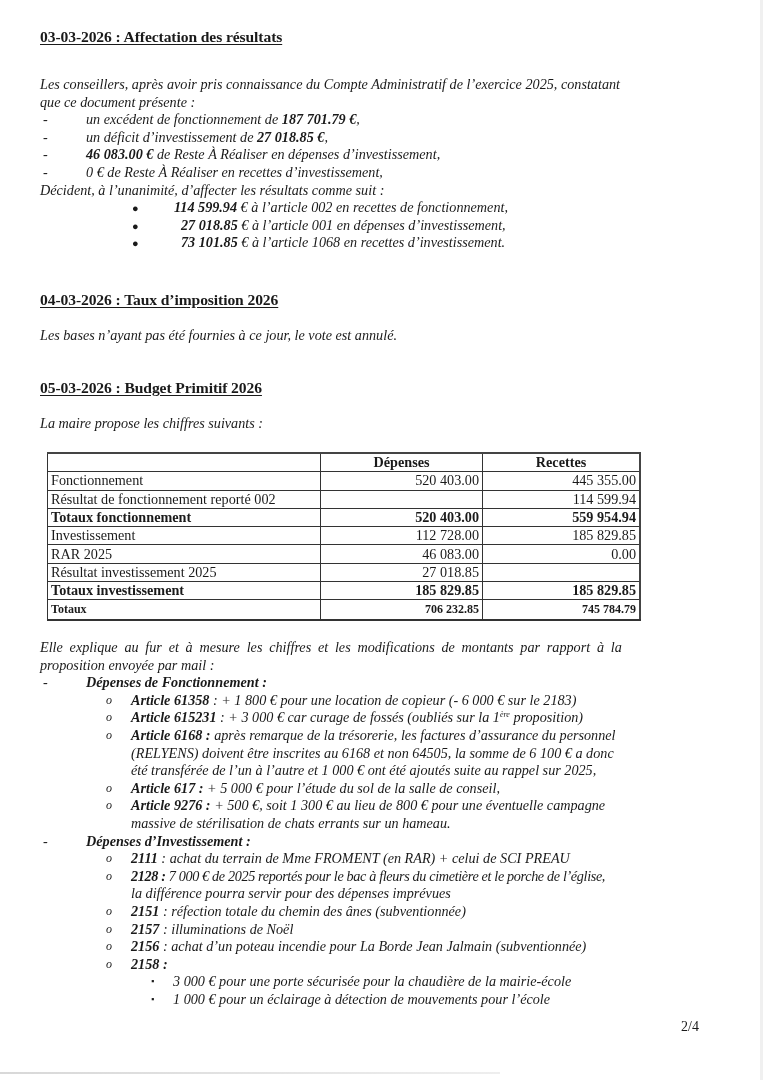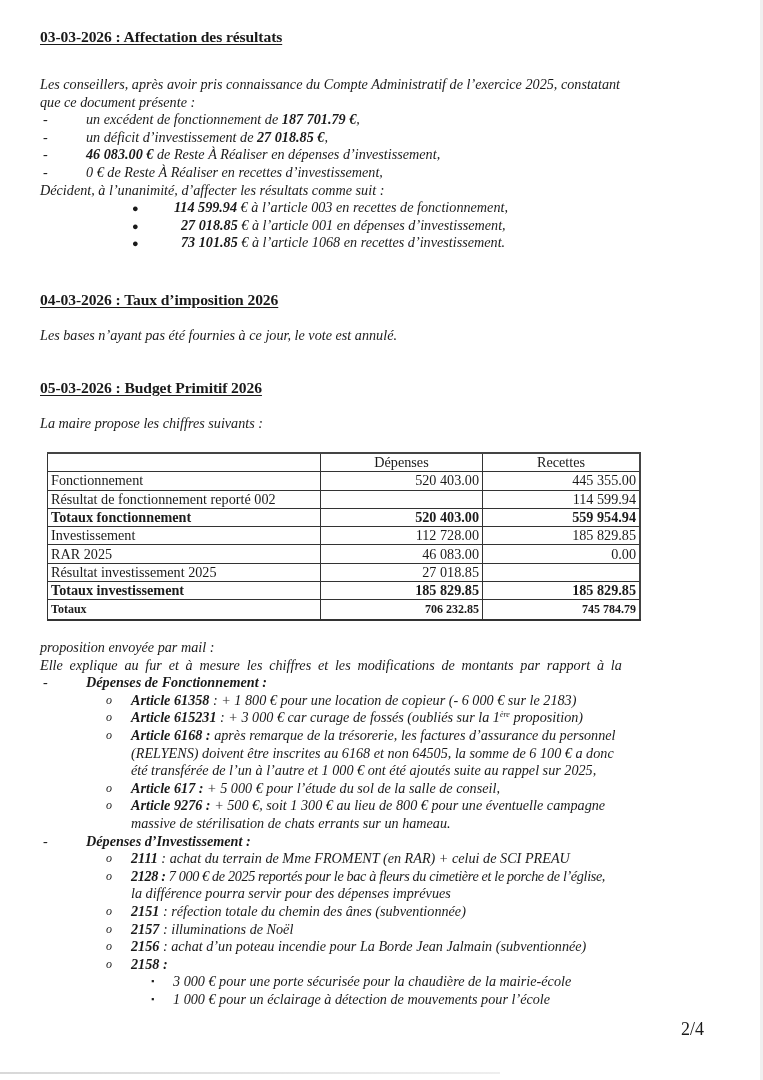--- a/index.html
+++ b/index.html
@@ -23,30 +23,30 @@
   table.budget {
     position: absolute; left: 47px; top: 452px; width: 594px;
     border-collapse: collapse; font-size: 14.2px;
   }
   table.budget td {
     border: 1px solid #333; padding: 0 3px; height: 17.3px; line-height: 17px;
   }
   table.budget td.lbl { width: 266px; }
   table.budget td.num { text-align: right; width: 155px; }
   table.budget td.num2 { text-align: right; }
-  table.budget tr.hdr td { text-align: center; font-weight: normal; }
+  table.budget tr.hdr td { text-align: center; font-weight: bold; }
   table.budget tr.bold td { font-weight: bold; }
   table.budget tr.big td { font-size: 12px; height: 19px; border-bottom: 2px solid #333; }
   table.budget { border-top: 2px solid #444; border-right: 2px solid #444; }
   .ci { position: relative; padding-left: 91px; }
   .ci .c { position: absolute; left: 66px; top: 0; font-size: 12px; }
   .sq { position: relative; padding-left: 133px; }
   .sq .s { position: absolute; left: 111px; top: 0; font-size: 9px; }
   sup { font-size: 8px; vertical-align: 5px; line-height: 0; }
-  .pageno { position: absolute; left: 681px; top: 1019px; font-size: 18px; }
+  .pageno { position: absolute; left: 681px; top: 1019px; font-size: 14px; }
   .scanline {
     position: absolute; left: 0; top: 1072px; width: 500px; height: 2px;
     background: linear-gradient(to right, #d8d8d8, #eeeeee);
   }
   .rightedge { position: absolute; right: 0; top: 0; width: 3px; height: 1080px; background: #f0f0f0; }
 </style>
 </head>
 <body>
 
 <div class="page">
@@ -70,21 +70,21 @@
       <span class="txt"><span></span><b>46 083.00 €</b><span> de Reste À Réaliser en dépenses d’investissement,</span></span>
     </div>
     <div class="ind-dash">
       <span class="dash">-</span>
       <span class="txt"><span>0 € de Reste À Réaliser en recettes d’investissement,</span></span>
     </div>
     <div>Décident, à l’unanimité, d’affecter les résultats comme suit :</div>
 
     <div class="bul">
       <span class="dot">●</span>
-      <b>114 599.94</b><span> € à l’article 003 en recettes de fonctionnement,</span>
+      <b>114 599.94</b><span> € à l’article 002 en recettes de fonctionnement,</span>
     </div>
     <div class="bul" style="padding-left:141px;">
       <span class="dot">●</span>
       <b>27 018.85</b><span> € à l’article 001 en dépenses d’investissement,</span>
     </div>
     <div class="bul" style="padding-left:141px;">
       <span class="dot">●</span>
       <b>73 101.85</b><span> € à l’article 1068 en recettes d’investissement.</span>
     </div>
   </div>
@@ -139,22 +139,22 @@
     </tr>
     <tr class="bold big">
       <td class="lbl">Totaux</td>
       <td class="num">706 232.85</td>
       <td class="num2">745 784.79</td>
     </tr>
   </tbody>
     </table>
 
   <div class="para lines" style="top:639px; width:640px;">
+    <div style="word-spacing:3.2px;">Elle explique au fur et à mesure les chiffres et les modifications de montants par rapport à la</div>
     <div>proposition envoyée par mail :</div>
-    <div style="word-spacing:3.2px;">Elle explique au fur et à mesure les chiffres et les modifications de montants par rapport à la</div>
 
     <div class="ind-dash">
       <span class="dash">-</span>
       <b class="txt">Dépenses de Fonctionnement :</b>
     </div>
 
     <div class="ci">
       <span class="c">o</span>
       <b>Article 61358</b><span> : + 1 800 € pour une location de copieur (- 6 000 € sur le 2183)</span>
     </div>

